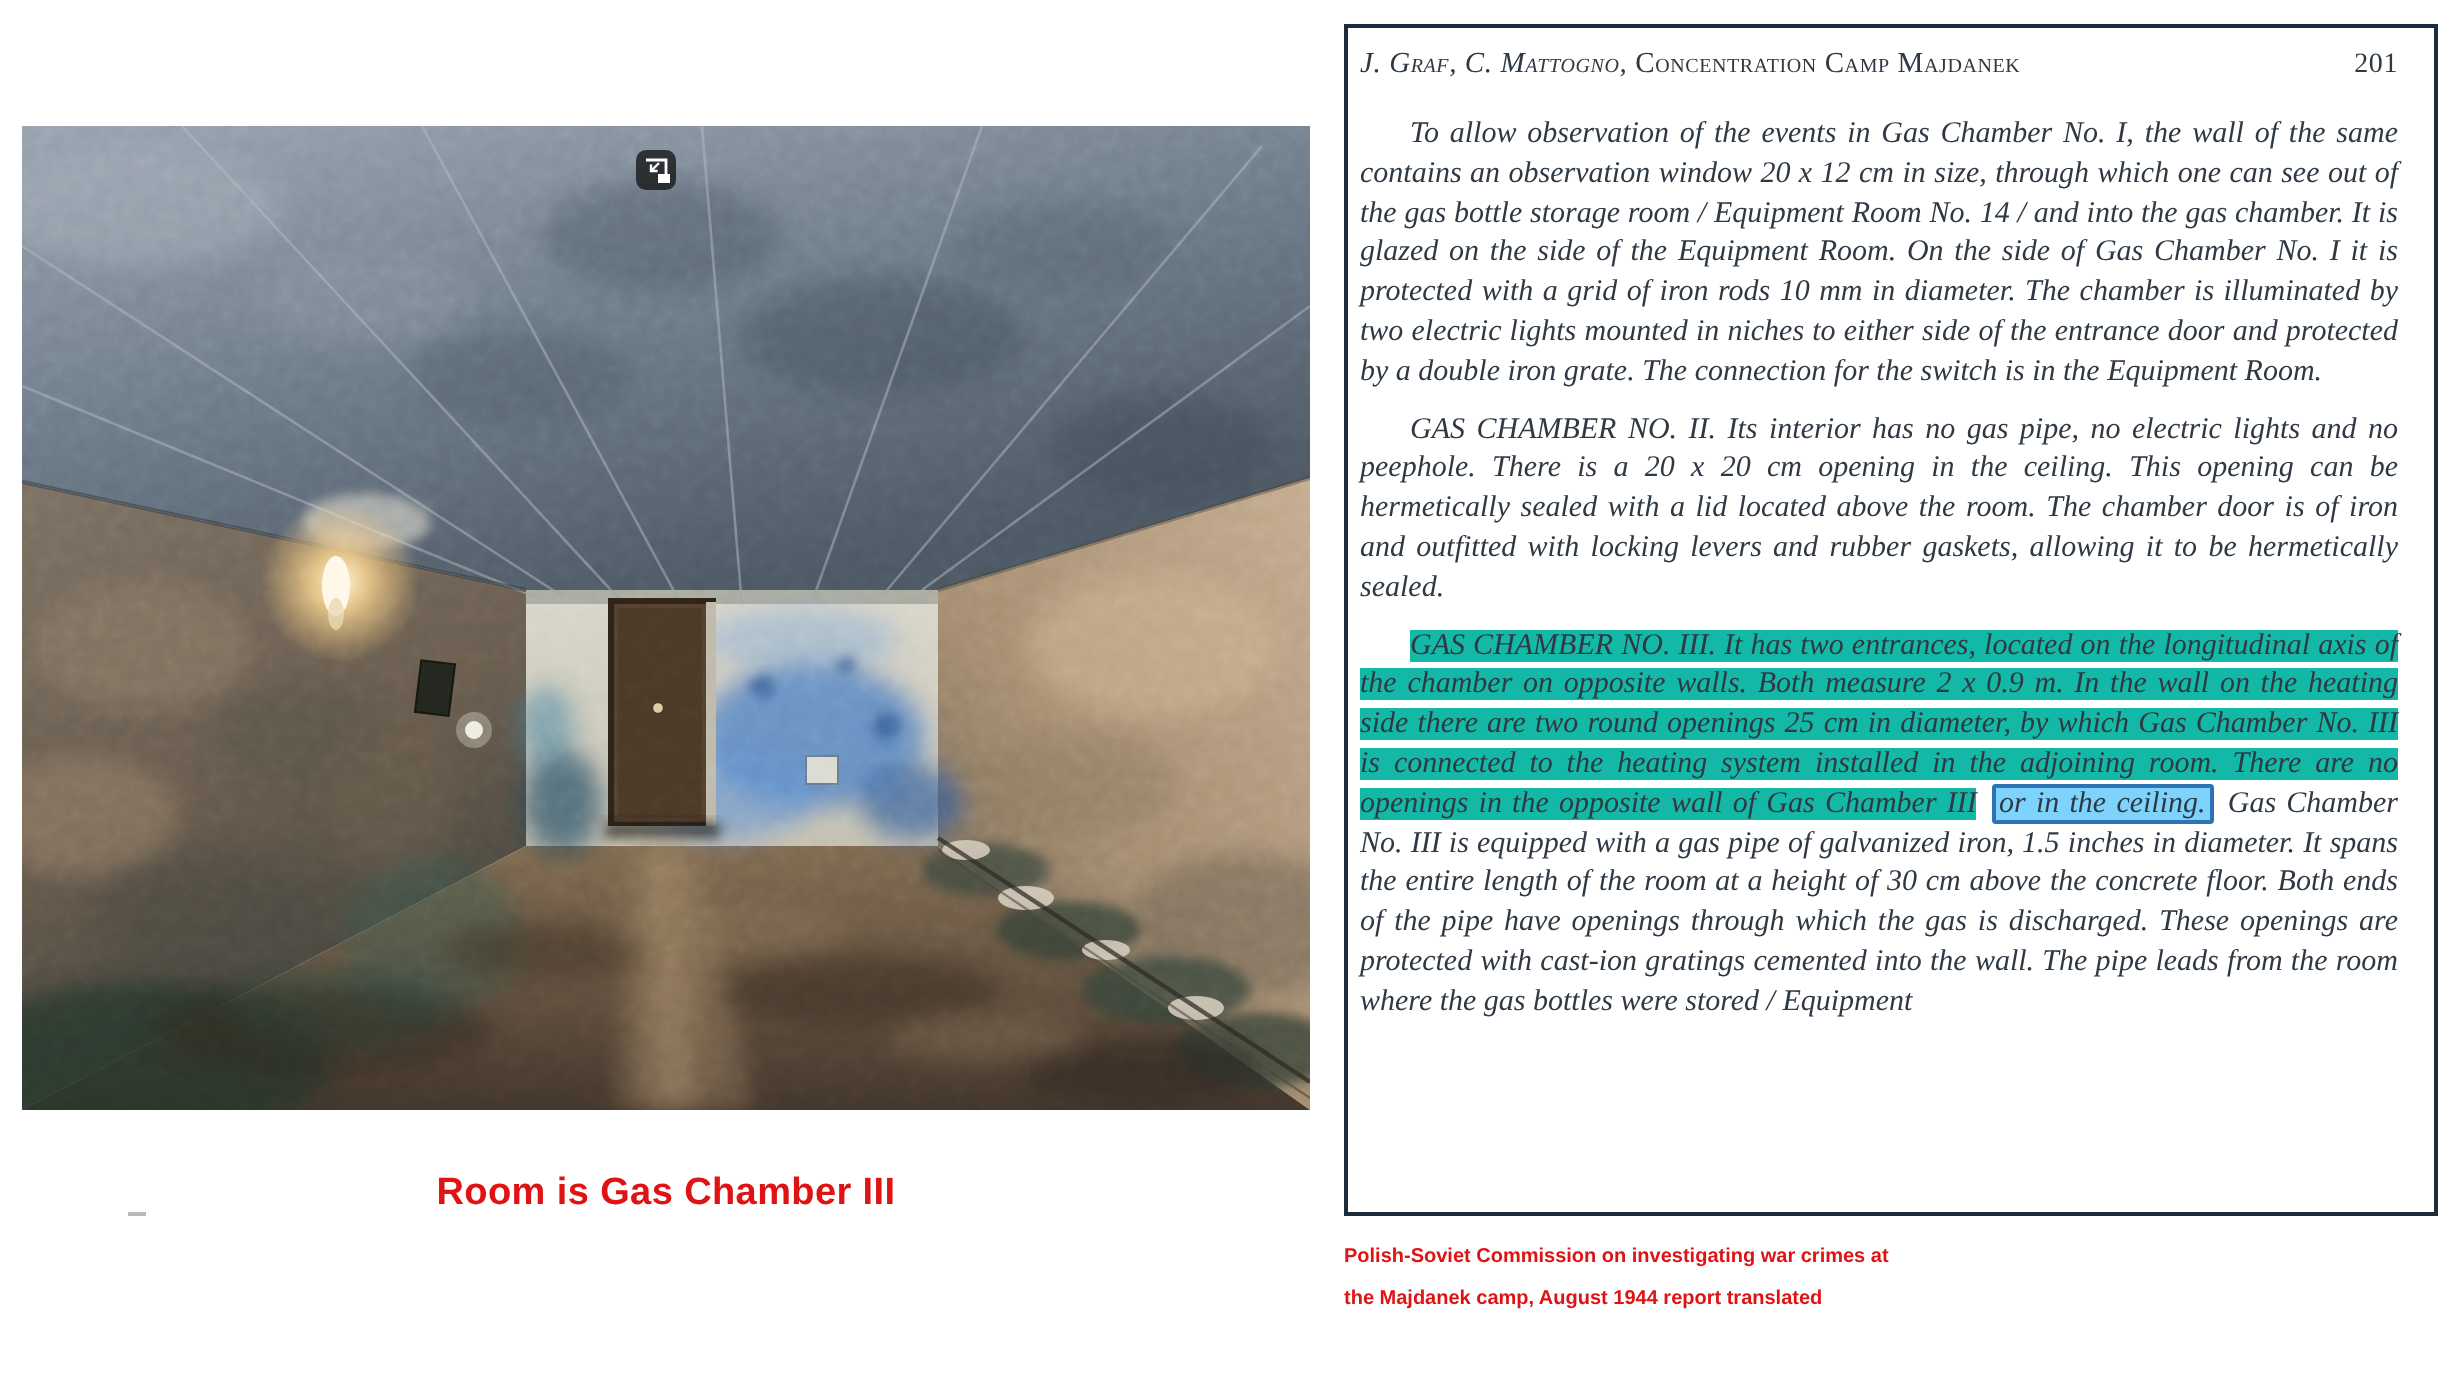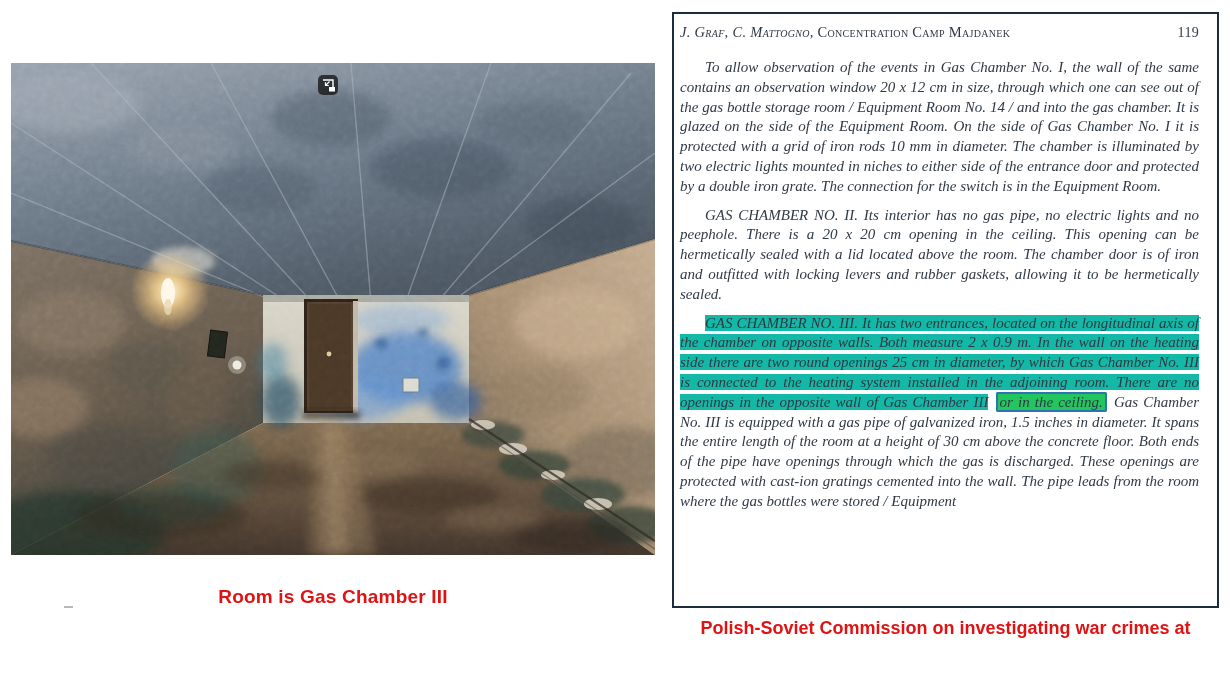--- a/index.html
+++ b/index.html
@@ -30,26 +30,26 @@
   .doc-header .pageno{font-variant:normal;font-style:normal;font-size:14px;}
   .doc-body{
     font-family:"Liberation Serif", serif;font-style:italic;color:#2f3944;
     font-size:15px;line-height:1.32;
   }
   .doc-para{margin:0;text-align:justify;}
   .doc-para.indent{text-indent:25px;}
   .doc-para.gap{margin-top:9px;}
   .hl-yellow{background:#14b8a6;}
   .hl-bluebox{
-    background:#22c55e;border:2px solid #2e74b5;border-radius:2px;
+    background:#7dd3fc;border:2px solid #2e74b5;border-radius:2px;
     padding:0 2px;margin:0 2px;box-decoration-break:clone;-webkit-box-decoration-break:clone;
   }
   .doc-caption{
-    position:absolute;left:672px;top:618px;width:547px;text-align:center;
-    color:#df1313;font-size:18px;font-weight:bold;line-height:21px;
+    position:absolute;left:672px;top:618px;width:547px;
+    color:#df1313;font-size:10px;font-weight:bold;line-height:21px;
   }
 </style>
 </head>
 <body>
 
 <div class="photo-panel">
   <svg viewBox="0 0 644 492" aria-label="gas chamber photo">
     <defs>
       <linearGradient id="ceilGrad" x1="0" y1="0" x2="0.55" y2="1">
         <stop offset="0" stop-color="#99a3b0"></stop>
@@ -216,24 +216,25 @@
   <span>Room is </span><span class="it">Gas Chamber III</span>
 </div>
 <div class="artifact-dash"></div>
 
 <div class="doc-page">
   <div class="doc-header">
     <span>
       <span class="authors">J. Graf, C. Mattogno,</span>
       <span class="title">Concentration Camp Majdanek</span>
     </span>
-    <span class="pageno">119</span>
+    <span class="pageno">201</span>
   </div>
   <div class="doc-body">
       <p class="doc-para indent"><span>To allow observation of the events in Gas Chamber No. I, the wall of the same contains an observation window 20 x 12 cm in size, through which one can see out of the gas bottle storage room / Equipment Room No. 14 / and into the gas chamber. It is glazed on the side of the Equipment Room. On the side of Gas Chamber No. I it is protected with a grid of iron rods 10 mm in diameter. The chamber is illuminated by two electric lights mounted in niches to either side of the entrance door and protected by a double iron grate. The connection for the switch is in the Equipment Room.</span></p>
       <p class="doc-para indent gap"><span>GAS CHAMBER NO. II. Its interior has no gas pipe, no electric lights and no peephole. There is a 20 x 20 cm opening in the ceiling. This opening can be hermetically sealed with a lid located above the room. The chamber door is of iron and outfitted with locking levers and rubber gaskets, allowing it to be hermetically sealed.</span></p>
       <p class="doc-para indent gap"><span class="hl-yellow">GAS CHAMBER NO. III. It has two entrances, located on the longitudinal axis of the chamber on opposite walls. Both measure 2 x 0.9 m. In the wall on the heating side there are two round openings 25 cm in diameter, by which Gas Chamber No. III is connected to the heating system installed in the adjoining room. There are no openings in the opposite wall of Gas Chamber III</span> <span class="hl-bluebox">or in the ceiling.</span><span> Gas Chamber No. III is equipped with a gas pipe of galvanized iron, 1.5 inches in diameter. It spans the entire length of the room at a height of 30 cm above the concrete floor. Both ends of the pipe have openings through which the gas is discharged. These openings are protected with cast-ion gratings cemented into the wall. The pipe leads from the room where the gas bottles were stored / Equipment</span></p>
     </div>
 </div>
 
 <div class="doc-caption">
   <div>Polish-Soviet Commission on investigating war crimes at</div>
+  <div>the Majdanek camp, August 1944 report translated</div>
 </div>
 
 </body></html>

